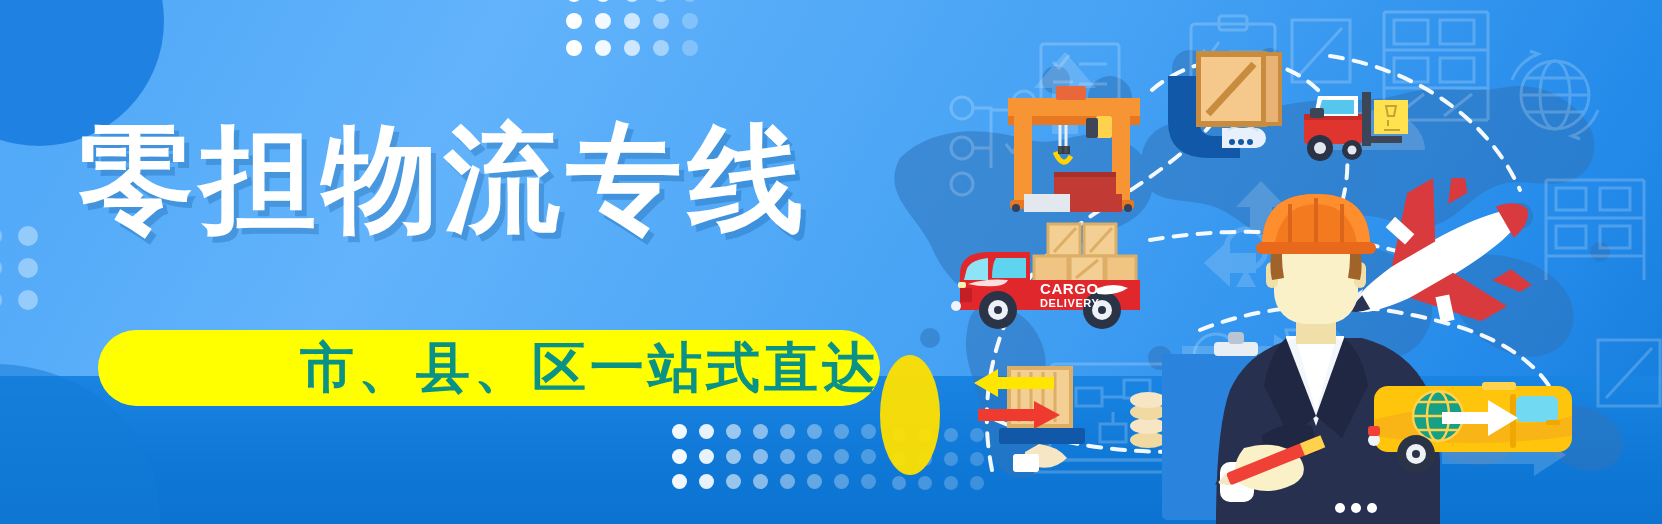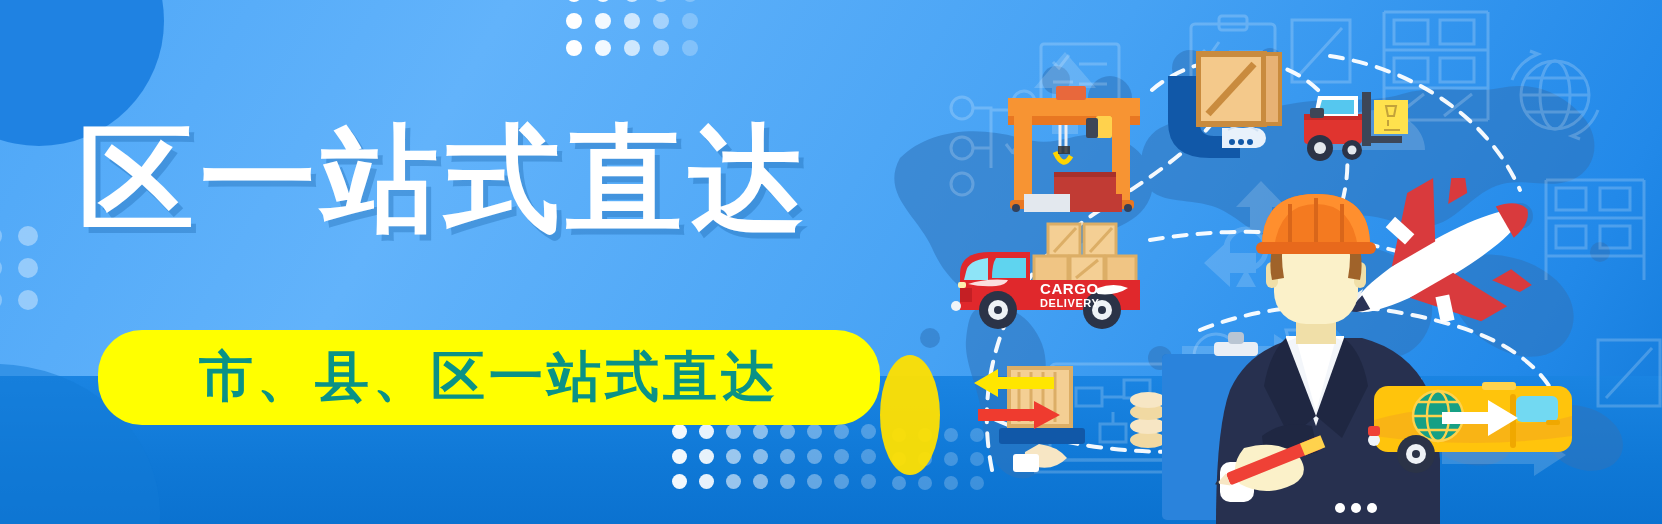--- a/index.html
+++ b/index.html
@@ -31,22 +31,22 @@
   
   .faint{position:absolute;stroke:#ffffff;fill:none;opacity:.20;}
   .faintfill{position:absolute;fill:#ffffff;opacity:.16;}
 
   
   .headline{position:absolute;left:78px;top:118px;
     font-size:116px;line-height:1.05;font-weight:bold;color:#ffffff;
     letter-spacing:6px;white-space:nowrap;
     font-family:"DejaVu Serif","Liberation Serif",serif;
     text-shadow:5px 6px 0 rgba(16,90,160,.30);}
-  .pill{position:absolute;left:98px;top:330px;width:782px;height:95px;border-radius:44px;
-    background:#ffff00;display:flex;align-items:center;justify-content:center;}
+  .pill{position:absolute;left:98px;top:330px;width:782px;height:76px;border-radius:44px;
+    background:#ffff00;display:flex;align-items:center;justify-content:flex-end;}
   .pill-text{font-size:54px;font-weight:bold;color:#0a9286;letter-spacing:4px;white-space:nowrap;
     font-family:"DejaVu Serif","Liberation Serif",serif;}
 
   
   .piece{position:absolute;}
   .dash{stroke:#ffffff;stroke-width:4;stroke-dasharray:13 11;fill:none;stroke-linecap:round;opacity:.95;}
   .cargo-word{font-family:"Liberation Sans",sans-serif;font-weight:bold;fill:#ffffff;}
 </style>
 </head>
 <body>
@@ -494,19 +494,19 @@
     <div class="dotrow">
       <span class="dot" style="width:14px;height:14px;margin-right:12px;opacity:.26"></span>
       <span class="dot" style="width:14px;height:14px;margin-right:12px;opacity:.24"></span>
       <span class="dot" style="width:14px;height:14px;margin-right:12px;opacity:.22"></span>
       <span class="dot" style="width:14px;height:14px;opacity:.2"></span>
     </div>
   </div>
 
   <div class="yellow-ellipse"></div>
 
-  <div class="headline">区一站式直达</div>
+  <div class="headline">零担物流专线</div>
 
   <div class="pill">
     <span class="pill-text">市、县、区一站式直达</span>
   </div>
 
 </div>
 
 </body></html>

